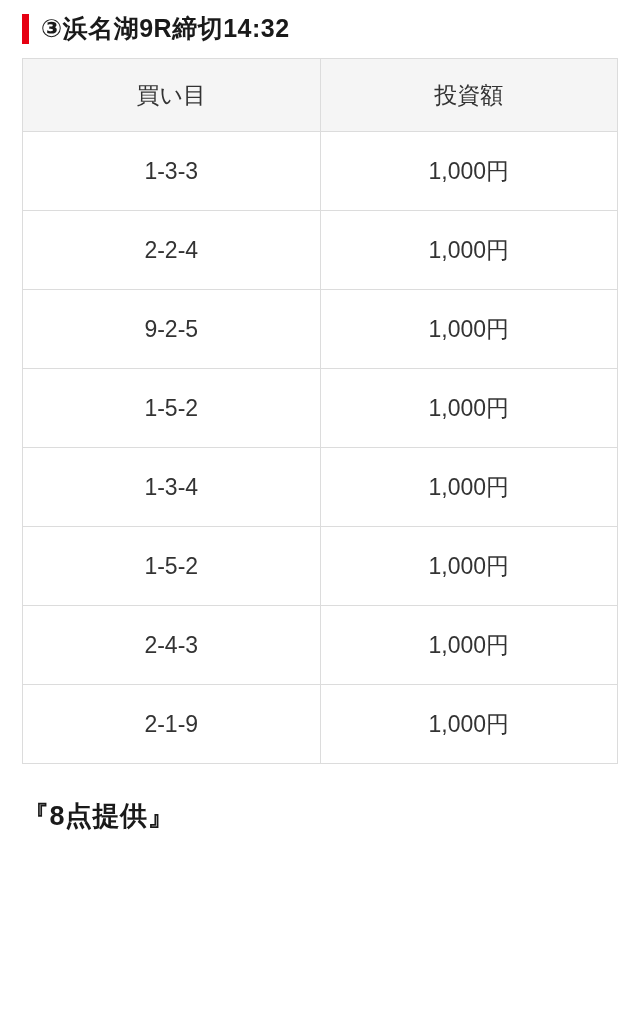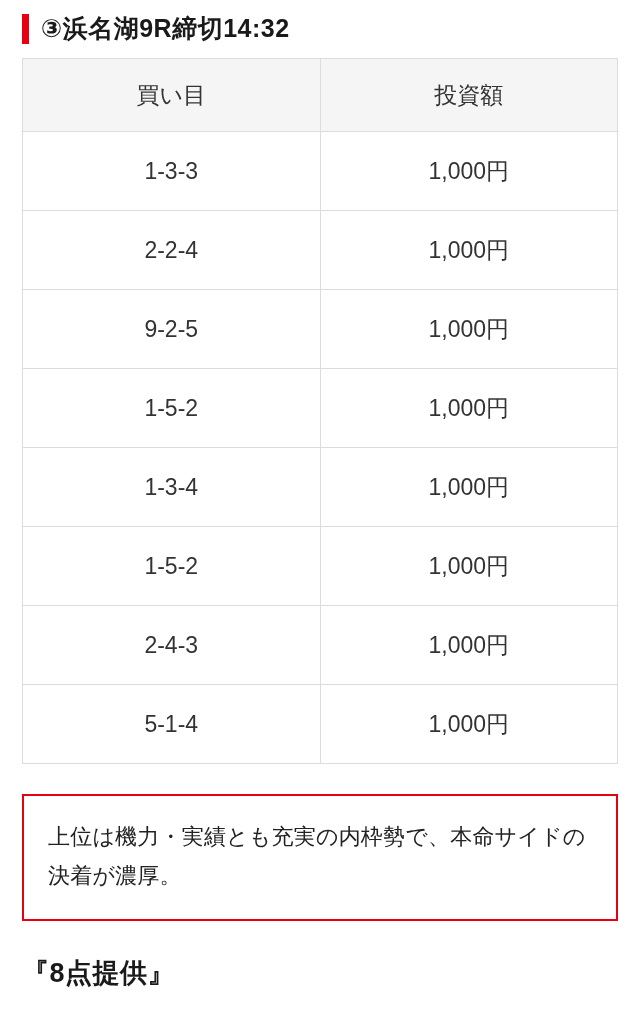--- a/index.html
+++ b/index.html
@@ -142,26 +142,23 @@
         </tr>
         <tr>
           <td>1-5-2</td>
           <td>1,000円</td>
         </tr>
         <tr>
           <td>2-4-3</td>
           <td>1,000円</td>
         </tr>
         <tr>
-          <td>5-1-4</td>
+          <td>2-1-9</td>
           <td>1,000円</td>
         </tr>
       </tbody>
     </table>
   </div>
 
-  <div class="comment-box">
-    <p>上位は機力・実績とも充実の内枠勢で、本命サイドの決着が濃厚。</p>
-  </div>
 
   <div class="footer-note">『8点提供』</div>
 
 </div>
 
 </body></html>

